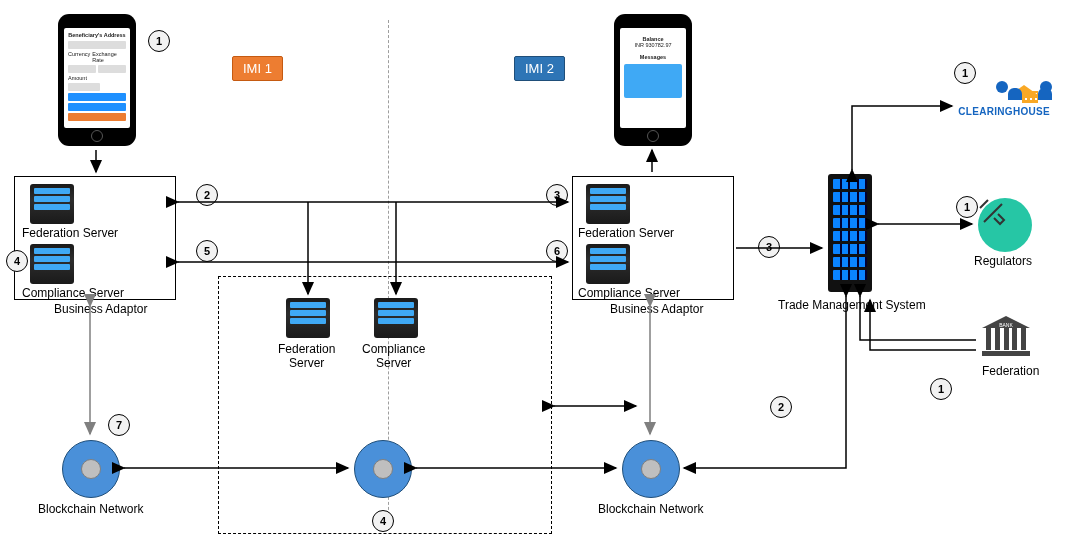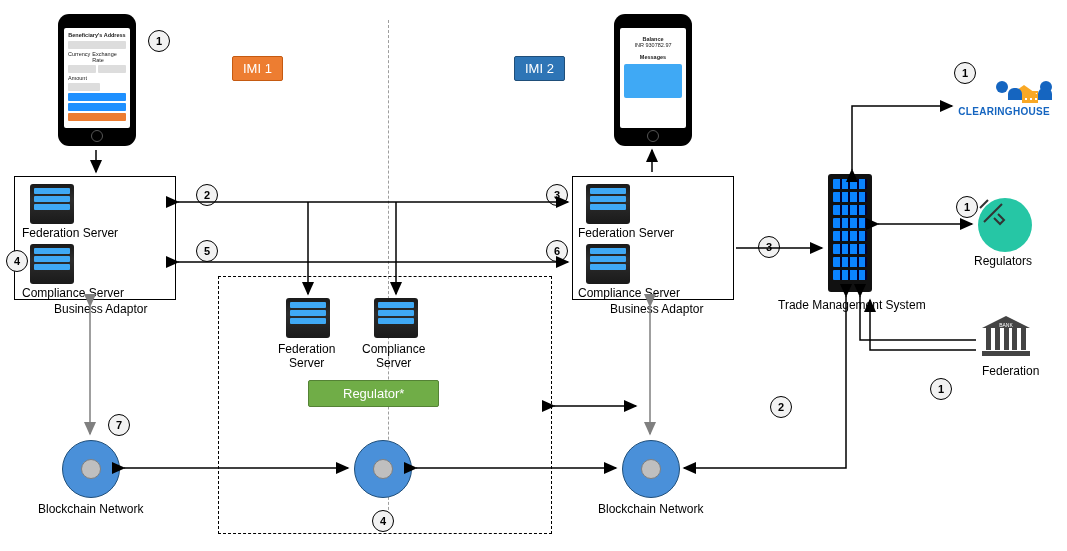--- a/index.html
+++ b/index.html
@@ -124,21 +124,20 @@
 <div class="server" style="left:286px;top:298px">
       <div class="body"></div>
     </div>
 <div class="server" style="left:374px;top:298px">
       <div class="body"></div>
     </div>
 <div class="lbl" style="left:278px;top:342px;white-space:pre;text-align:center">Federation
 Server</div>
 <div class="lbl" style="left:362px;top:342px;white-space:pre;text-align:center">Compliance
 Server</div>
-<div class="badge-green" style="left:308px;top:380px">Regulator*</div>
 
 <div class="node-circle" style="left:62px;top:440px">
       <div class="inner"></div>
     </div>
 <div class="lbl" style="left:38px;top:502px">Blockchain Network</div>
 <div class="step" style="left:108px;top:414px">7</div>
 
 <div class="node-circle" style="left:354px;top:440px">
       <div class="inner"></div>
     </div>

